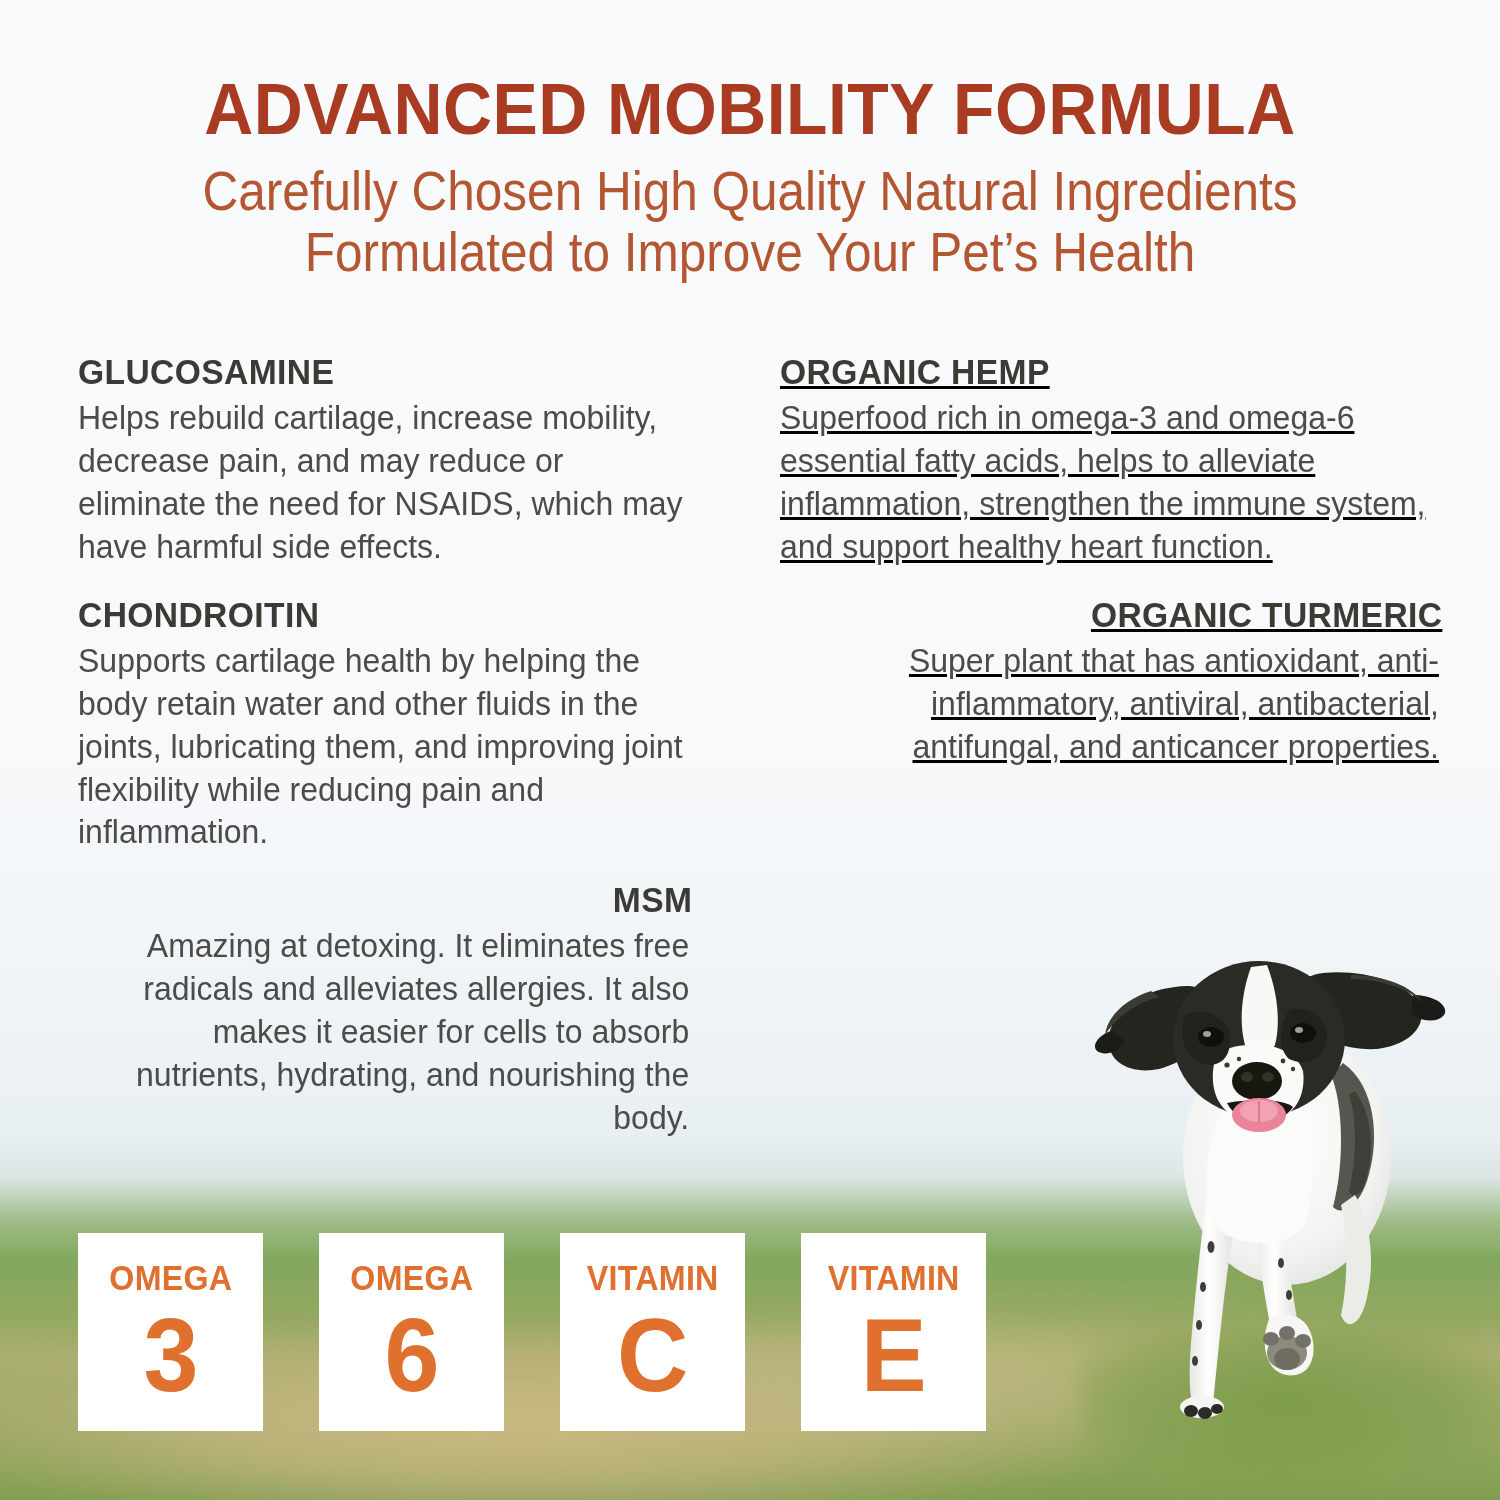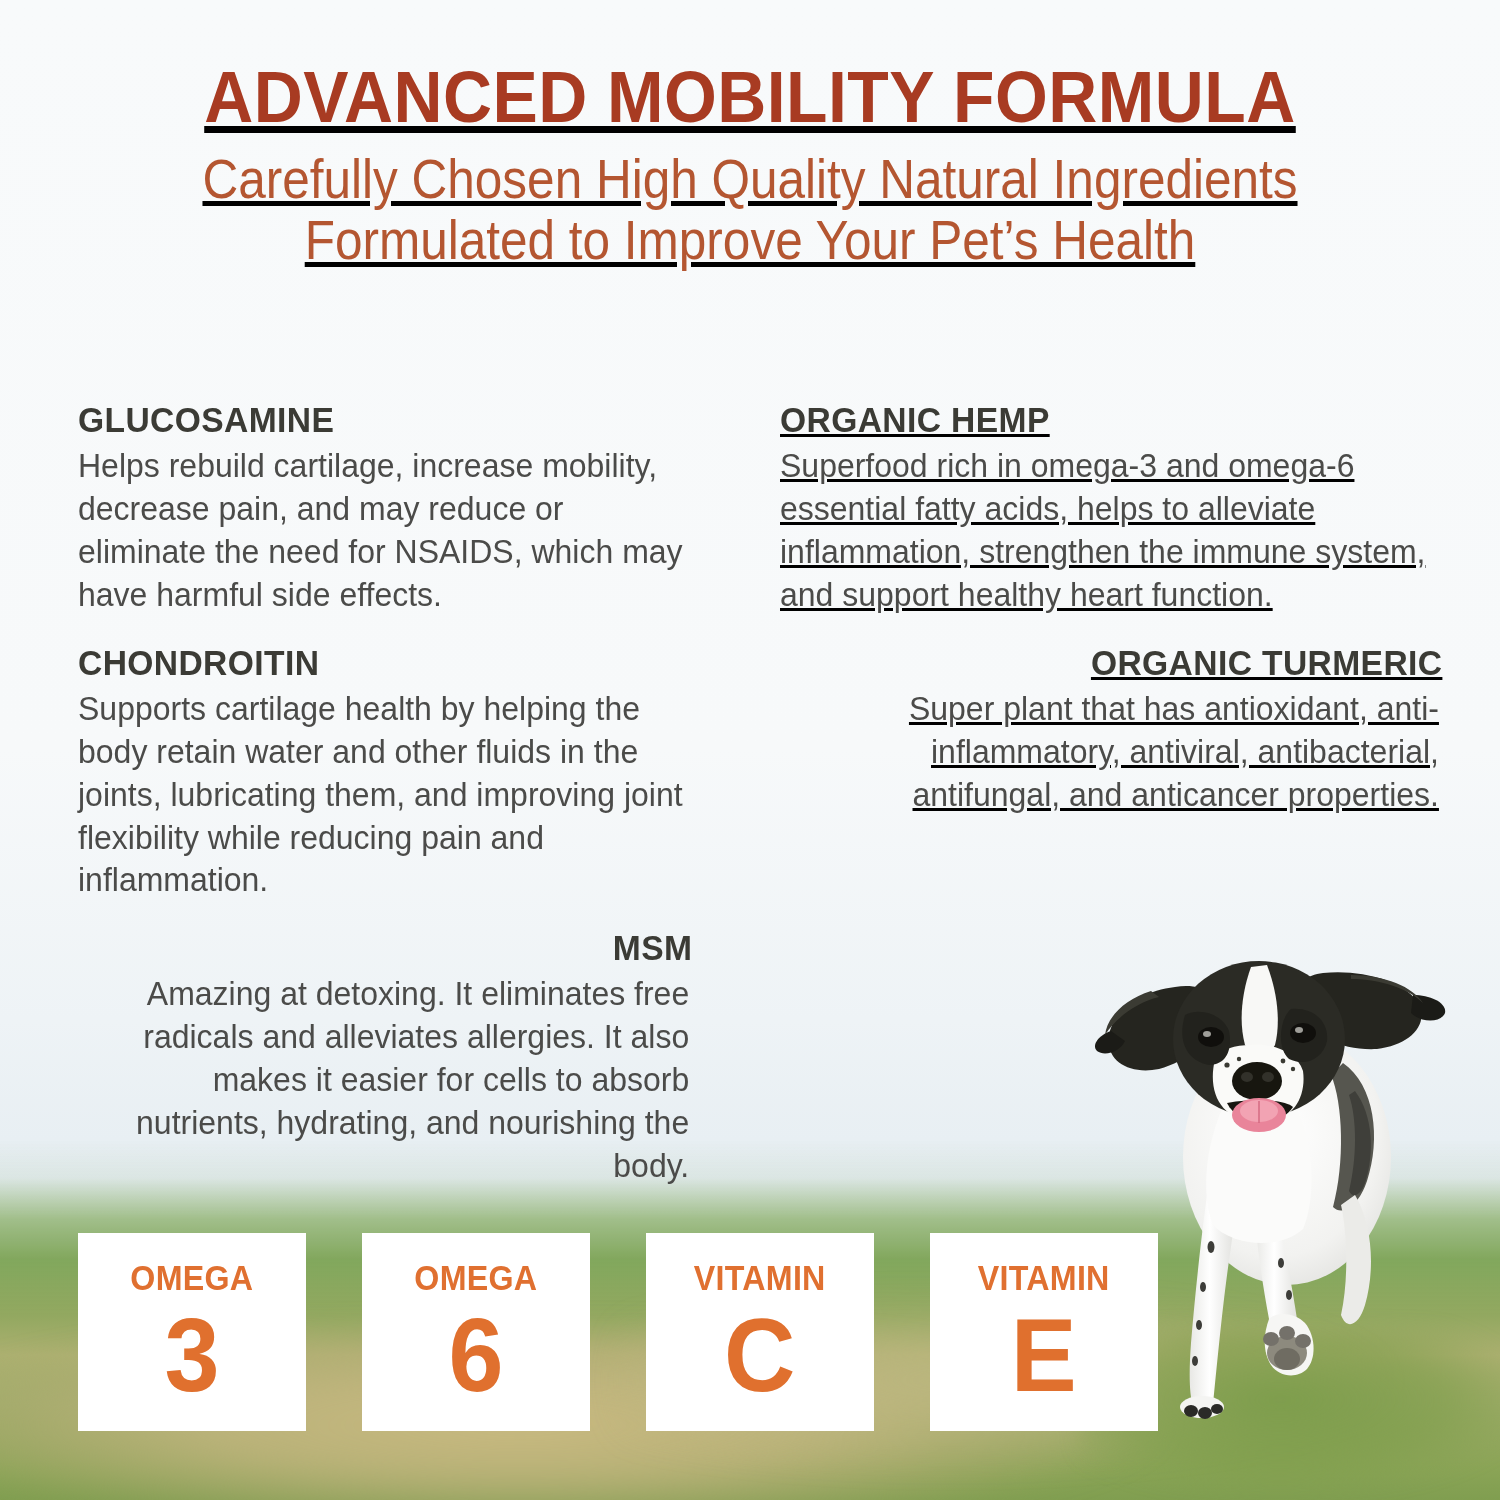--- a/index.html
+++ b/index.html
@@ -104,24 +104,23 @@
     top: 895px;
     width: 450px;
     height: 560px;
   }
   .dog svg { display: block; width: 100%; height: 100%; }
 
   
   .headline-wrap {
     position: absolute;
     left: 0;
-    top: 60px;
+    top: 72px;
     width: 1500px;
     text-align: center;
-    text-decoration: underline;
   }
   .title {
     font-family: "Liberation Sans Narrow", "Liberation Sans", sans-serif;
     font-weight: bold;
     font-size: 73px;
     letter-spacing: 0.5px;
     line-height: 1.0;
     color: #a83b22;
     transform: scaleX(0.93);
     margin: 0 0 16px 0;
@@ -138,21 +137,20 @@
   }
   .subtitle div { white-space: nowrap; }
 
   
   .cols {
     position: absolute;
     left: 0;
     top: 352px;
     width: 1500px;
     display: flex;
-    margin-top: 48px;
   }
   .col {
     flex: 0 0 auto;
   }
   .col-left  { width: 640px; margin-left: 78px; }
   .col-right { width: 690px; margin-left: 62px; text-decoration: underline; }
 
   .ing { margin-bottom: 26px; }
   .ing:last-child { margin-bottom: 0; text-align: right; }
 
@@ -180,21 +178,21 @@
 
   
   .badges {
     position: absolute;
     left: 78px;
     top: 1233px;
     display: flex;
     gap: 56px;
   }
   .badge {
-    width: 228px;
+    width: 185px;
     height: 198px;
     background: #ffffff;
     display: flex;
     flex-direction: column;
     align-items: center;
     justify-content: flex-start;
     padding-top: 27px;
   }
   .badge-top {
     font-family: "Liberation Sans Narrow", "Liberation Sans", sans-serif;

